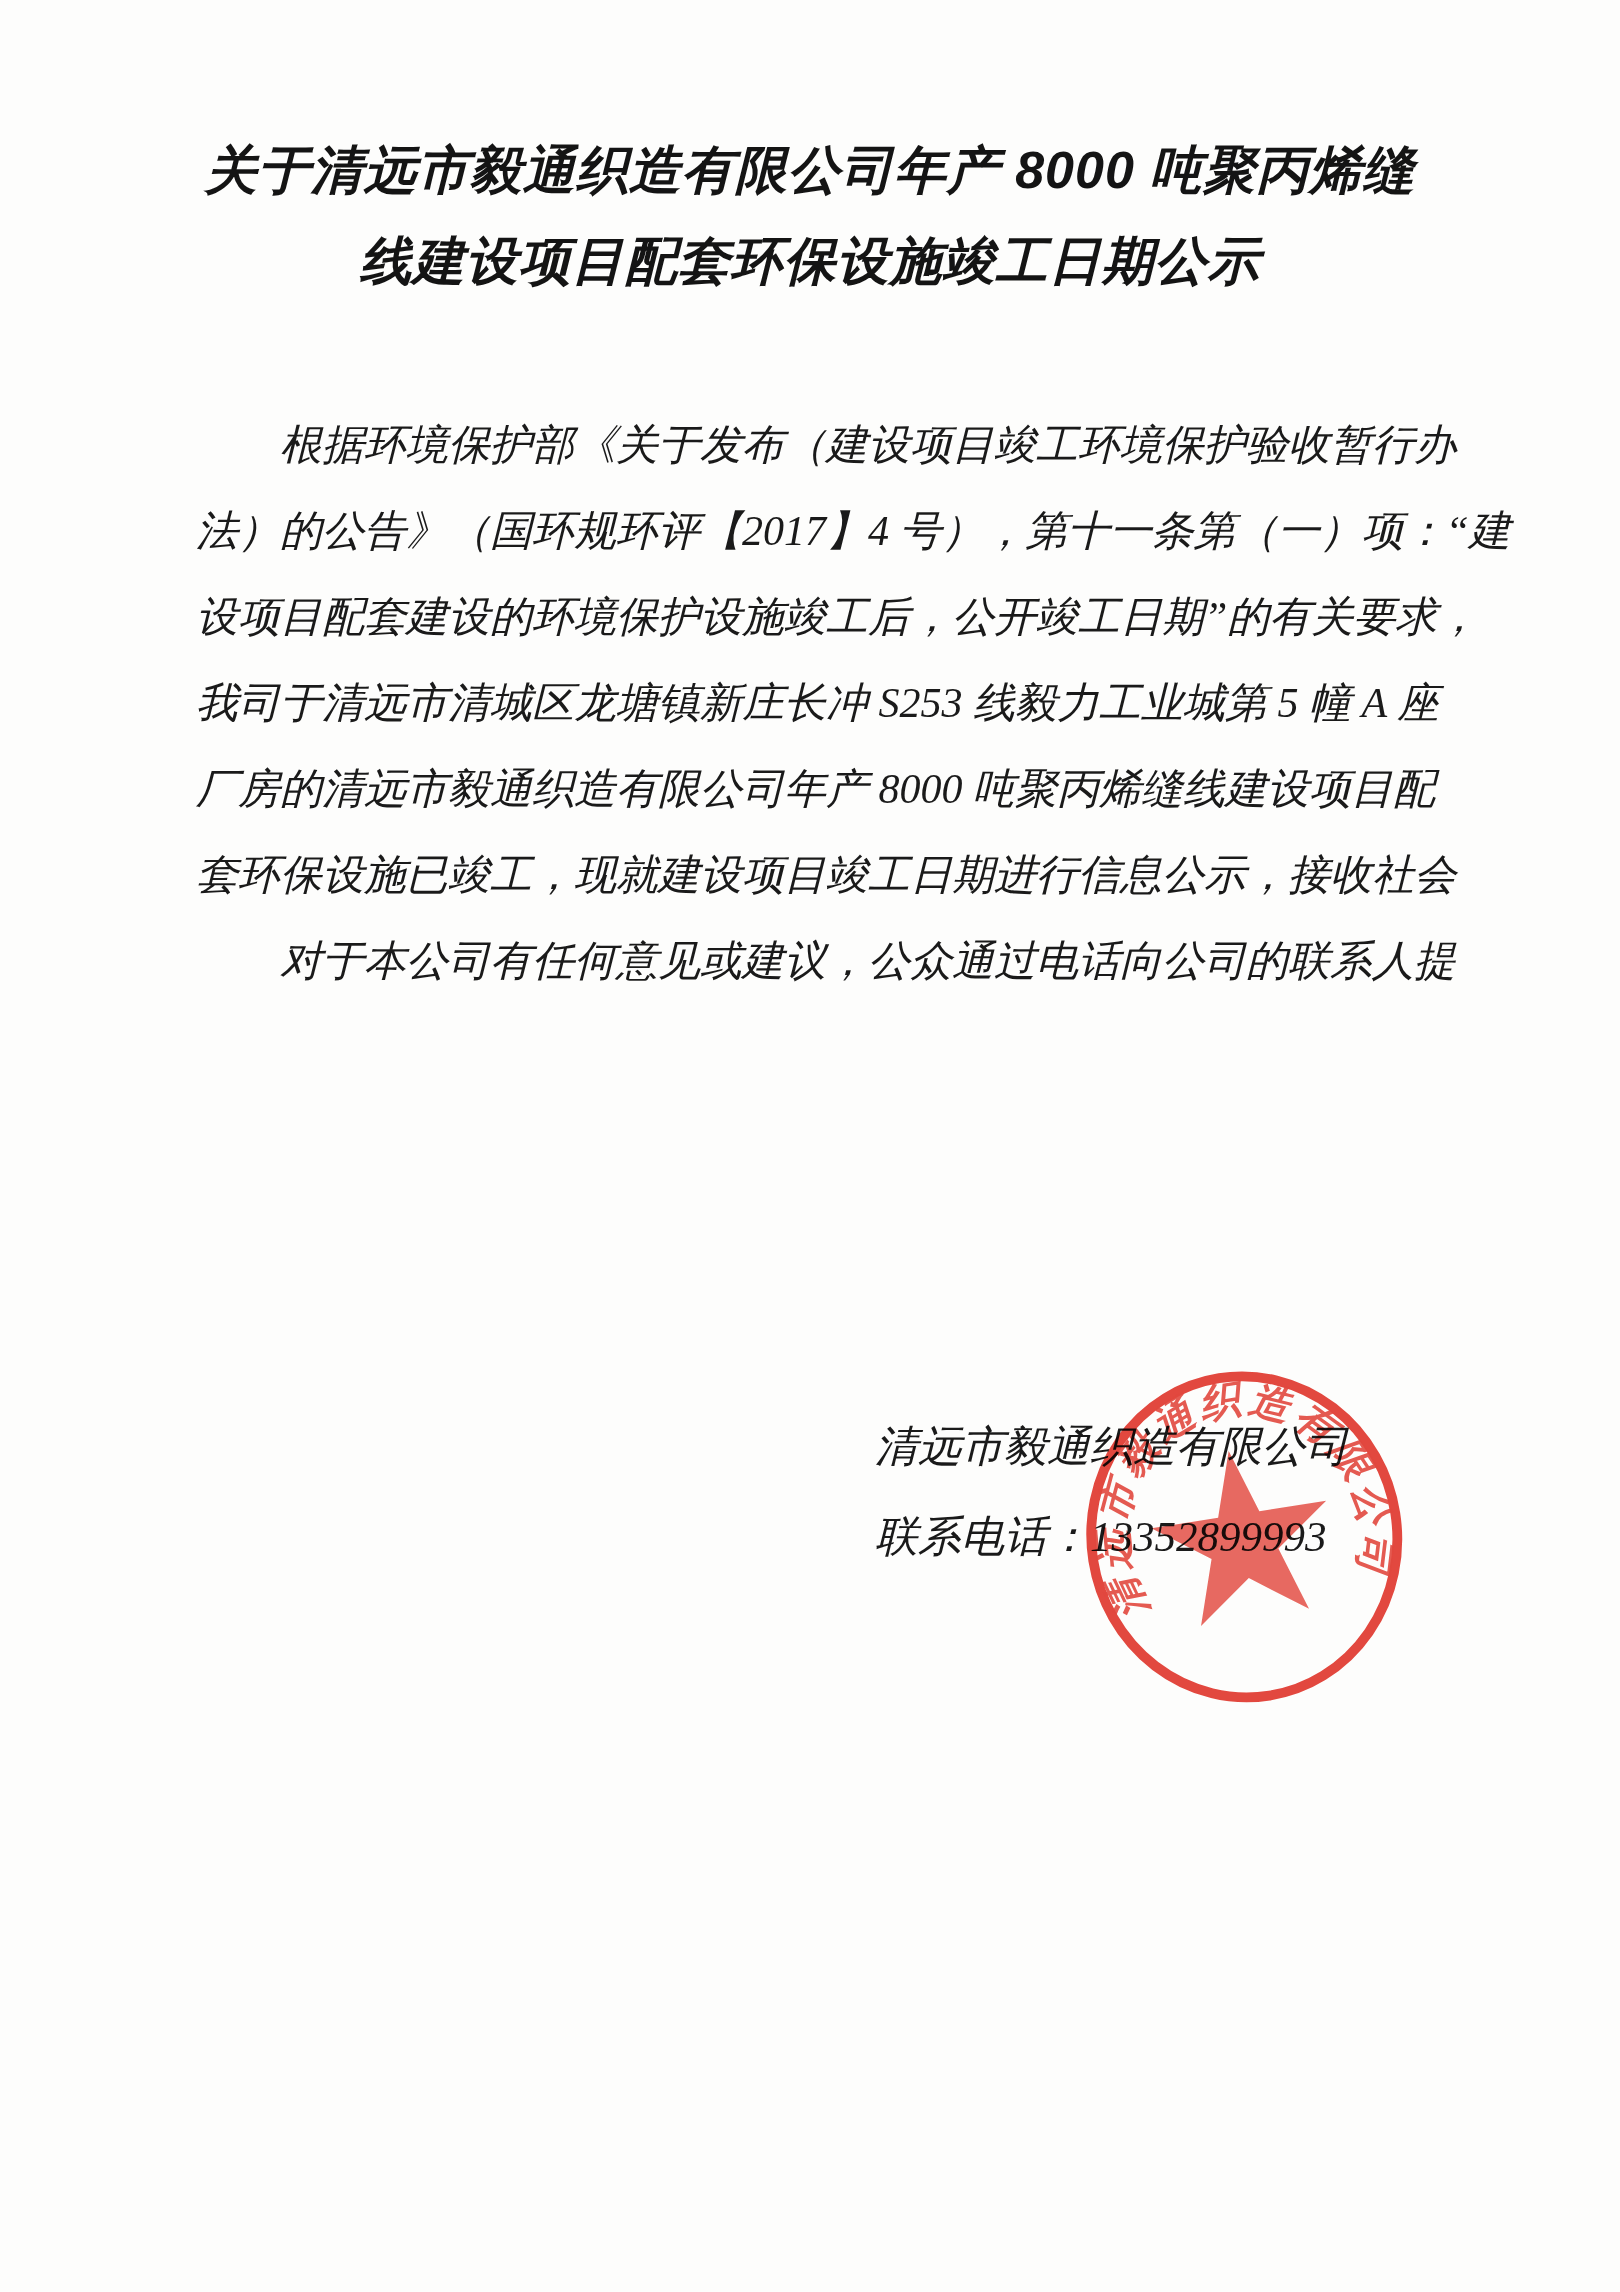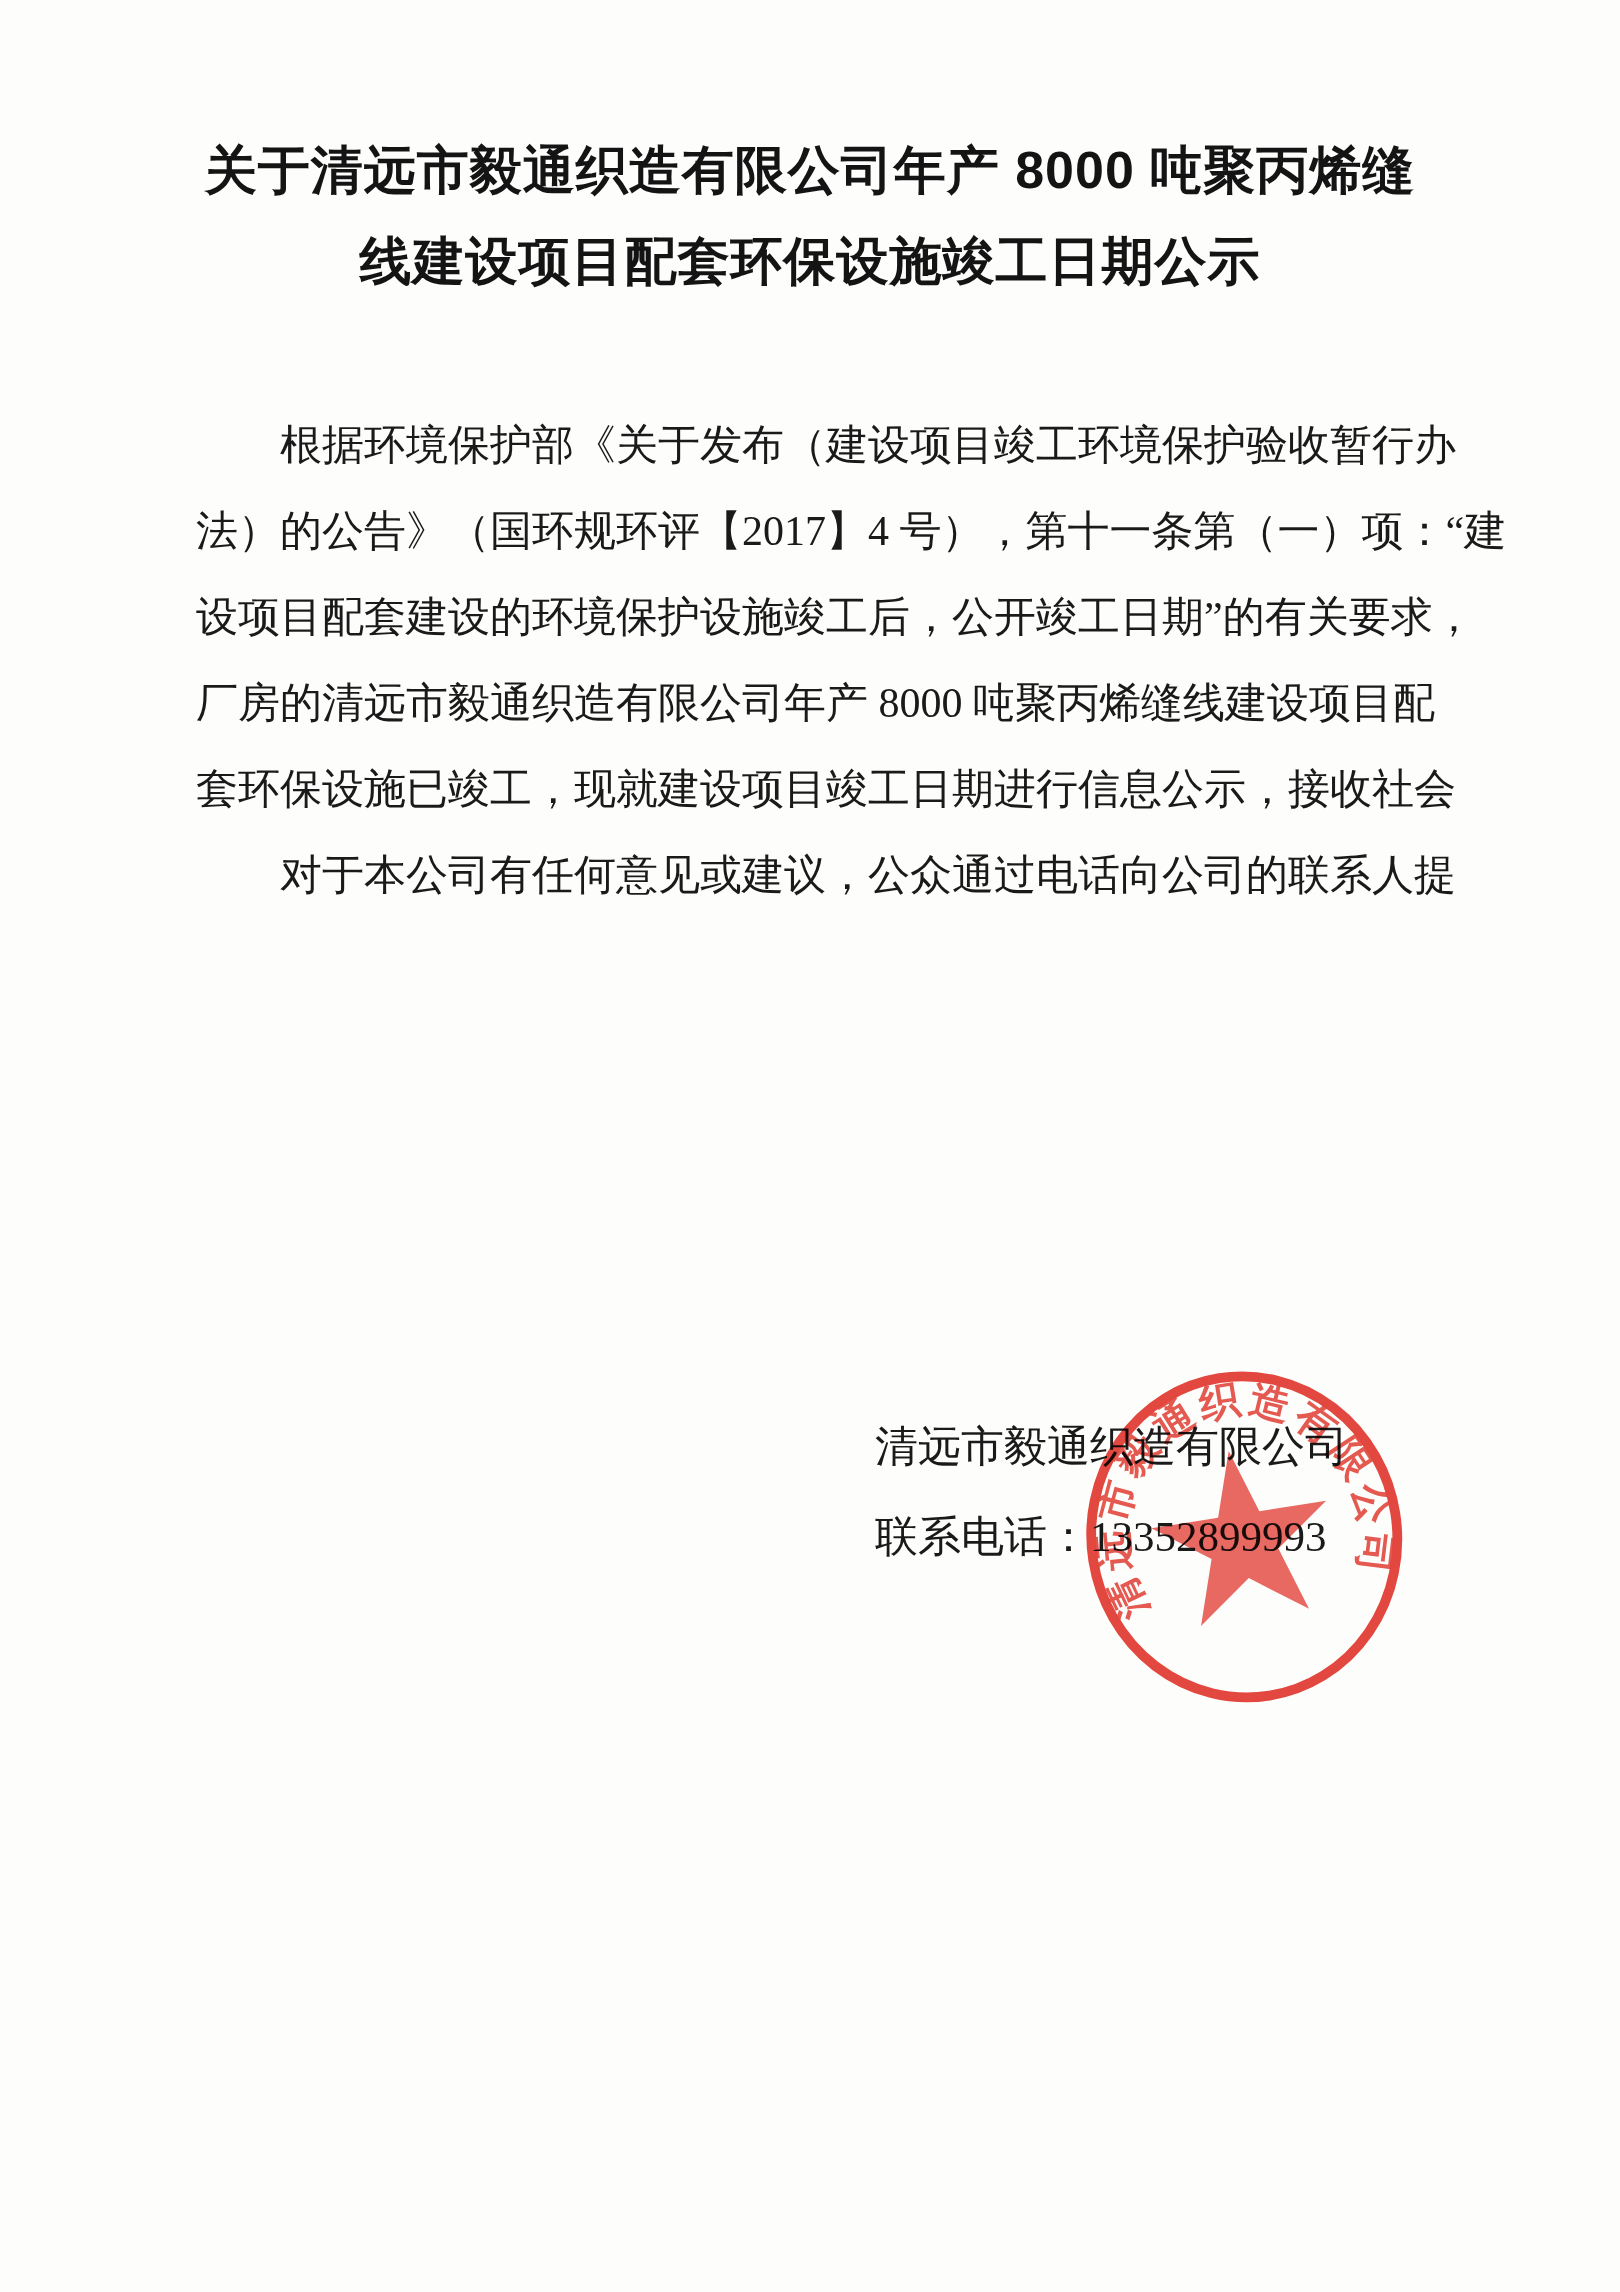--- a/index.html
+++ b/index.html
@@ -11,20 +11,21 @@
     height: 2293px;
     background: #fdfdfc;
     position: relative;
     overflow: hidden;
     color: #161616;
     font-family: "Liberation Serif", "DejaVu Serif", serif;
   }
   .page {
     position: absolute;
     inset: 0;
+    font-style: italic;
   }
   .doc-title {
     position: absolute;
     top: 125px;
     left: 0;
     width: 100%;
     text-align: center;
     font-family: "Liberation Sans", "DejaVu Sans", sans-serif;
     font-weight: 700;
     font-size: 52px;
@@ -93,20 +94,21 @@
 
   <div class="doc-title">
     <div>关于清远市毅通织造有限公司年产 8000 吨聚丙烯缝</div>
     <div>线建设项目配套环保设施竣工日期公示</div>
   </div>
 
   <div class="body-text" id="body-lines">
       <div class="line indent">根据环境保护部《关于发布（建设项目竣工环境保护验收暂行办</div>
       <div class="line">法）的公告》（国环规环评【2017】4 号），第十一条第（一）项：“建</div>
       <div class="line">设项目配套建设的环境保护设施竣工后，公开竣工日期”的有关要求，</div>
+      <div class="line">我司于清远市清城区龙塘镇新庄长冲 S253 线毅力工业城第 5 幢 A 座</div>
       <div class="line">厂房的清远市毅通织造有限公司年产 8000 吨聚丙烯缝线建设项目配</div>
       <div class="line">套环保设施已竣工，现就建设项目竣工日期进行信息公示，接收社会</div>
       <div class="line indent">对于本公司有任何意见或建议，公众通过电话向公司的联系人提</div>
     </div>
 
   <div class="signature">
     <div>清远市毅通织造有限公司</div>
     <div>联系电话：13352899993</div>
   </div>
 

